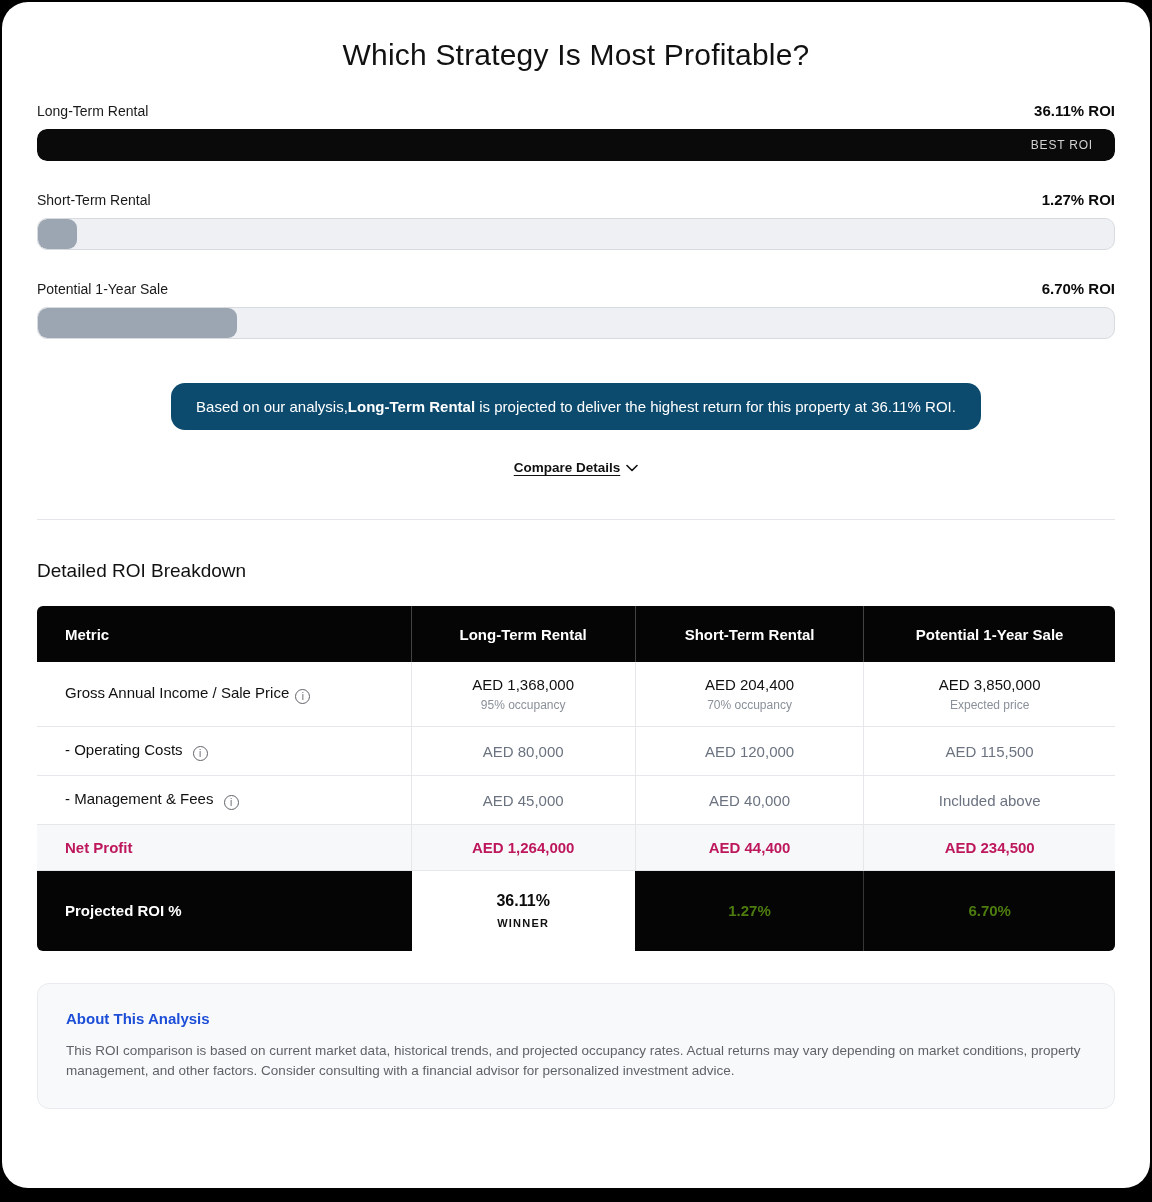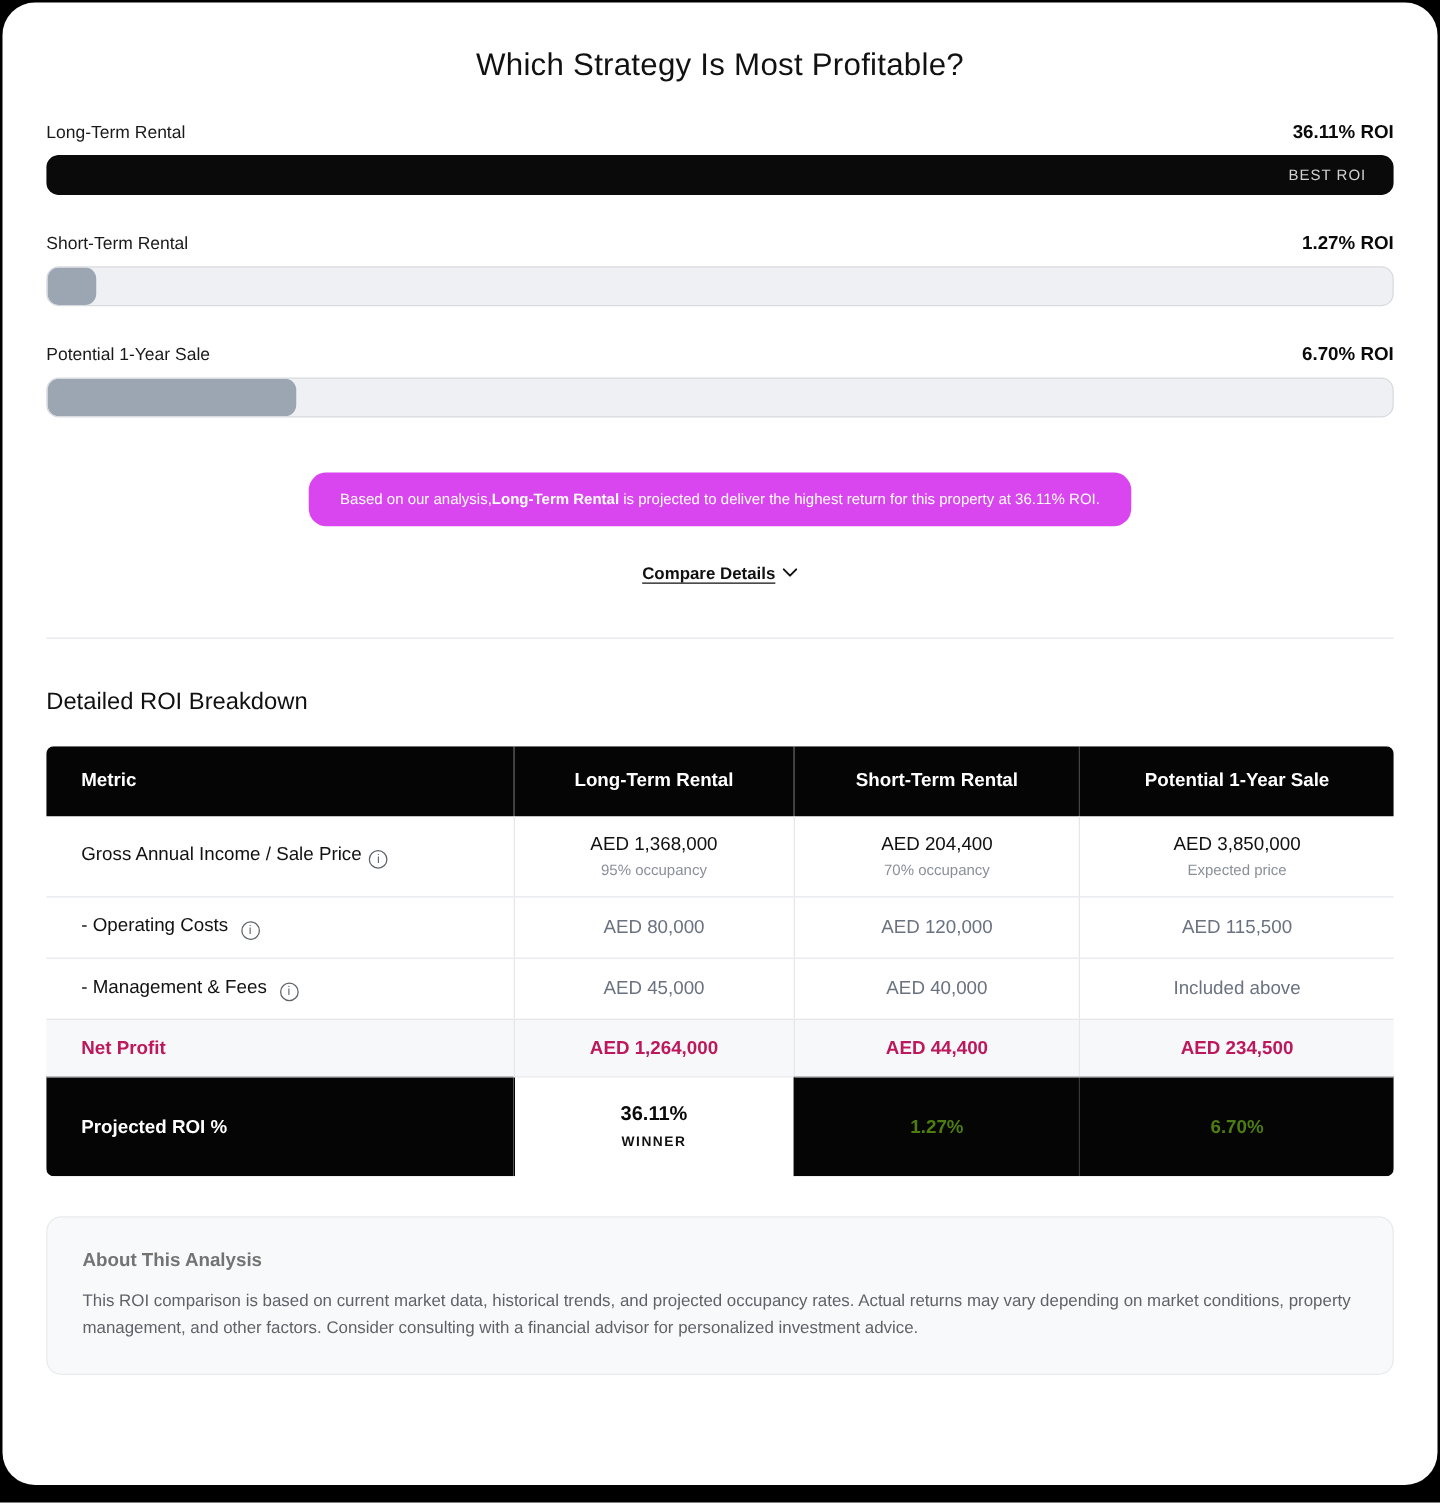--- a/index.html
+++ b/index.html
@@ -12,21 +12,21 @@
   .card {
     background: #fff;
     border-radius: 26px;
     margin: 2px 2px 8px 2px;
     min-height: 1186px;
     padding: 36px 35px 30px 35px;
     overflow: hidden;
   }
   .page-title {
     text-align: center;
-    font-size: 25px;
+    font-size: 30px;
     font-weight: 500;
     letter-spacing: 0.2px;
     margin-bottom: 30px;
   }
   
   .bar-group { margin-bottom: 30px; }
   .bar-label-row {
     display: flex; justify-content: space-between; align-items: baseline;
     margin-bottom: 10px;
   }
@@ -42,22 +42,22 @@
     height: 100%; border-radius: 9px;
     display: flex; align-items: center; justify-content: flex-end;
   }
   .bar-badge {
     color: #d2d2d2; font-size: 12px; letter-spacing: 0.8px;
     padding-right: 22px; white-space: nowrap;
   }
   
   .callout-wrap { display: flex; justify-content: center; margin-top: 44px; }
   .callout {
-    background: #d946ef; color: #fff; border-radius: 14px;
-    padding: 13px 25px; font-size: 12px; line-height: 1.4;
+    background: #0c4a6e; color: #fff; border-radius: 14px;
+    padding: 13px 25px; font-size: 15px; line-height: 1.4;
     max-width: 900px; text-align: center;
   }
   .callout b { font-weight: 700; }
   
   .compare-wrap { display: flex; justify-content: center; margin-top: 30px; }
   .compare-btn {
     background: none; border: none; cursor: pointer;
     font-family: inherit; font-size: 13.5px; font-weight: 700; color: #111;
     display: inline-flex; align-items: center; gap: 6px;
   }
@@ -111,21 +111,21 @@
     font-size: 10px; font-weight: 400; color: #5f6368;
     margin-left: 6px; vertical-align: -2px; cursor: pointer;
   }
   .info-icon::before { content: "i"; font-style: normal; }
   
   .about-box {
     margin-top: 32px; background: #f8f9fa;
     border: 1px solid #e8eaed; border-radius: 12px;
     padding: 26px 28px;
   }
-  .about-title { font-size: 15px; font-weight: 600; color: #737373; margin-bottom: 14px; }
+  .about-title { font-size: 15px; font-weight: 600; color: #1d4ed8; margin-bottom: 14px; }
   .about-body { font-size: 13.5px; line-height: 1.55; color: #5f6368; }
 </style>
 </head>
 <body>
 
 <div class="card">
 
   <h1 class="page-title">Which Strategy Is Most Profitable?</h1>
 
   <div class="bar-group">

